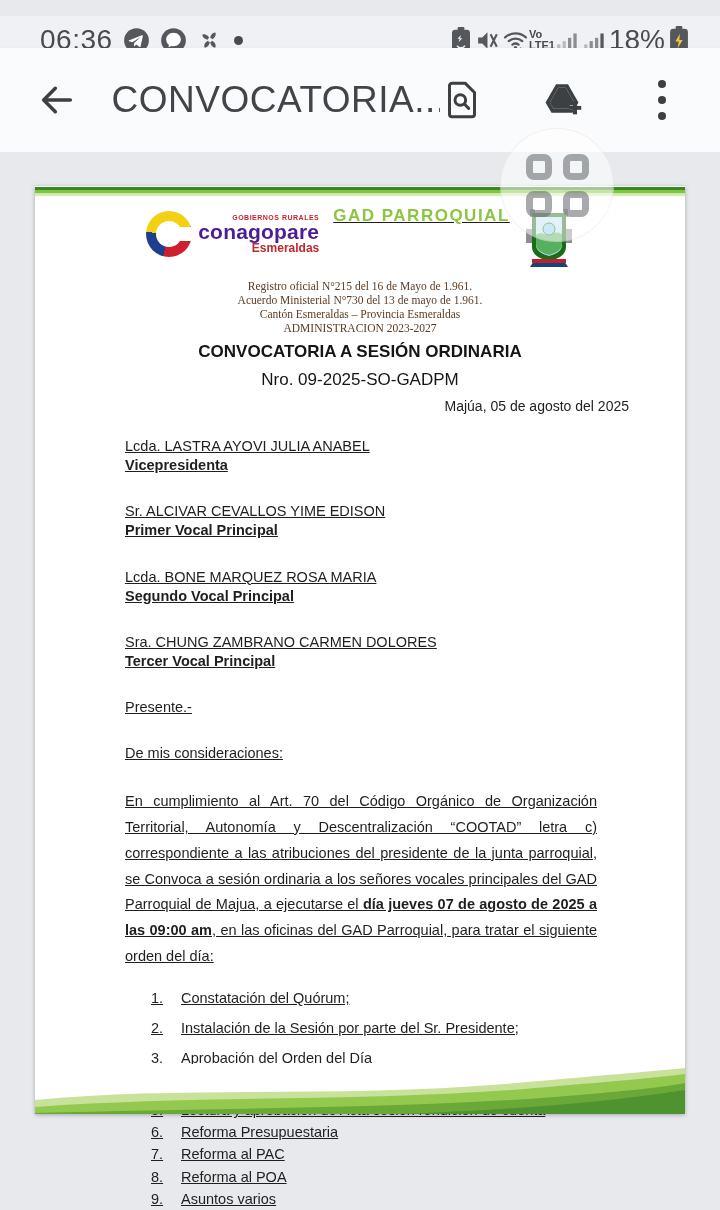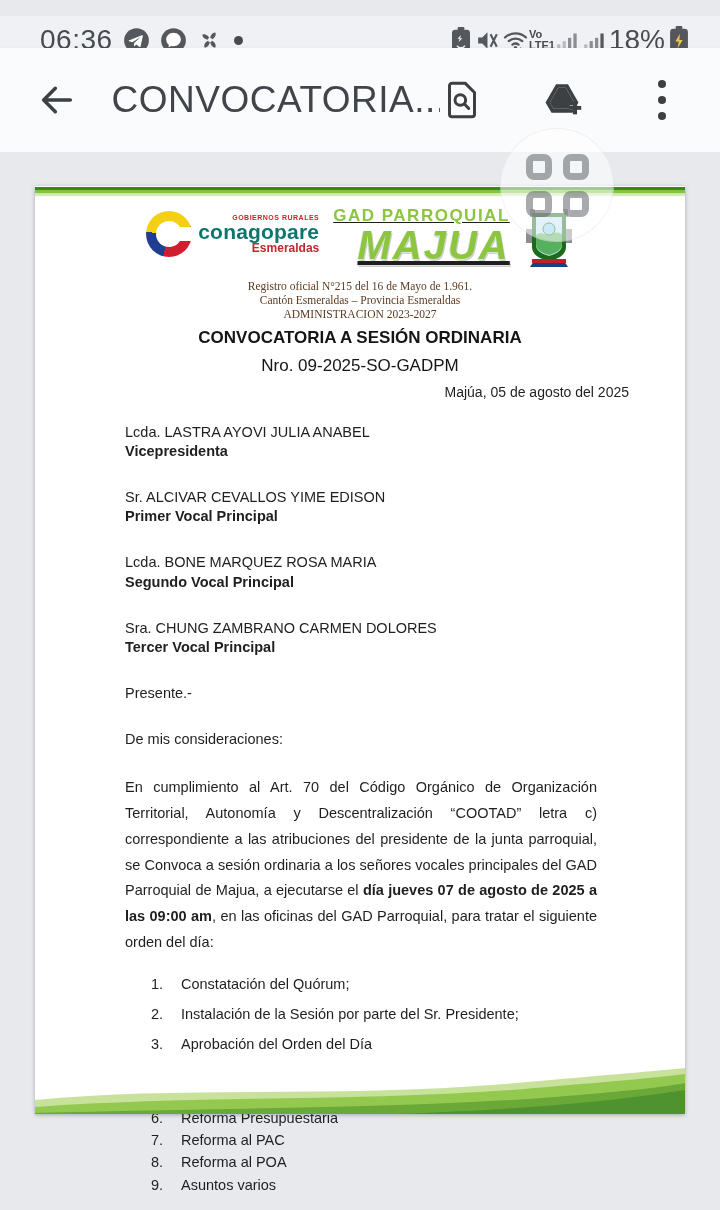--- a/index.html
+++ b/index.html
@@ -58,39 +58,39 @@
   .doc-header{display:flex;align-items:flex-start;justify-content:center;gap:14px;margin-top:8px;height:72px;}
   .cona{display:flex;align-items:center;gap:6px;margin-top:6px;}
   .cona-ring{
     width:46px;height:46px;border-radius:50%;position:relative;
     background:conic-gradient(from -30deg,#f4d012 0 100deg,#cf1f2e 100deg 225deg,#1f3e8f 225deg 305deg,#f4d012 305deg 360deg);
   }
   .cona-ring:before{content:"";position:absolute;left:10px;top:10px;width:26px;height:26px;border-radius:50%;background:#fff;}
   .cona-ring:after{content:"";position:absolute;right:-3px;top:16px;width:16px;height:14px;background:#fff;}
   .cona-txt{display:flex;flex-direction:column;align-items:flex-end;line-height:1;}
   .cona-top{font-size:7px;color:#c1272d;font-weight:bold;letter-spacing:0.5px;}
-  .cona-brand{font-size:21px;color:#0f766e;font-weight:bold;letter-spacing:0.2px;}
+  .cona-brand{font-size:21px;color:#4c1d95;font-weight:bold;letter-spacing:0.2px;}
   .cona-sub{font-size:12px;color:#c1272d;font-weight:bold;}
   .gad{display:flex;flex-direction:column;align-items:flex-end;line-height:1;margin-top:2px;text-decoration:underline;}
   .gad-line1{font-size:17px;font-weight:bold;color:#8cc63e;letter-spacing:1.5px;}
   .gad-line2{
     font-size:40px;font-weight:bold;font-style:italic;color:#8cc63e;letter-spacing:2px;
     text-shadow:-1px 1px 0 #e2e2e2,1px 2px 0 #cfcfcf;margin-top:1px;
   }
   .crest{margin-top:2px;}
   
   .registro{
     text-align:center;font-family:"Liberation Serif",serif;color:#5c3a21;
     font-size:11.5px;line-height:1.22;margin-top:2px;
   }
   .doc-title{ text-align:center;font-weight:bold;font-size:17px;color:#151515;margin-top:7px;}
   .doc-subtitle{text-align:center;font-weight:normal;font-size:17px;color:#151515;margin-top:8px;}
   .doc-date{text-align:right;font-size:14px;margin:8px 56px 0 0;}
   
-  .content{margin:24px 88px 0 90px;font-size:14.5px;line-height:1.18;}
+  .content{margin:24px 88px 0 90px;font-size:14.5px;line-height:1.18;text-decoration:underline;}
   .recipient{margin-bottom:29px;}
   .recipient .r-role{font-weight:bold;margin-top:2px;}
   .presente{margin-bottom:29px;}
   .salutation{margin-bottom:27px;}
   .body-par{text-align:justify;line-height:1.78;margin-bottom:20px;}
   .agenda{margin:0;padding:0;list-style:none;}
   .agenda li{display:flex;margin-bottom:5px;}
   .agenda li.sp{margin-bottom:13px;}
   .agenda .num{width:30px;flex:0 0 30px;margin-left:26px;}
   .wave{position:absolute;bottom:0;left:0;width:650px;height:50px;}
@@ -229,40 +229,40 @@
     <div class="cona">
       <span class="cona-ring"></span>
       <span class="cona-txt">
         <span class="cona-top">GOBIERNOS RURALES</span>
         <span class="cona-brand">conagopare</span>
         <span class="cona-sub">Esmeraldas</span>
       </span>
     </div>
     <div class="gad">
       <span class="gad-line1">GAD PARROQUIAL</span>
-      <span class="gad-line2">MAJUA</span>
     </div>
     <div class="crest">
       <svg width="50" height="64" viewBox="0 0 50 64">
         <rect x="6" y="2" width="5" height="8" fill="#8a8d91"></rect>
           <rect x="39" y="2" width="5" height="8" fill="#8a8d91"></rect>
         <rect x="2" y="22" width="6" height="14" fill="#8a8d91"></rect>
           <rect x="42" y="22" width="6" height="14" fill="#8a8d91"></rect>
         <path d="M8 6h34v34c0 8-8 12-17 14-9-2-17-6-17-14V6z" fill="#1a6b1a"></path>
         <path d="M12 10h26v28c0 6-6 9-13 11-7-2-13-5-13-11V10z" fill="#bfe3f0"></path>
         <path d="M12 28c6-5 10 2 13 0s7-4 13-1v10c0 6-6 9-13 11-7-2-13-5-13-11v-9z" fill="#57b05e"></path>
         <circle cx="25" cy="22" r="6" fill="#8fd0e8" stroke="#1a6b1a"></circle>
         <path d="M10 54h30l4 6H6l4-6z" fill="#13447e"></path>
         <rect x="8" y="52" width="34" height="4" fill="#c0202e"></rect>
       </svg>
     </div>
   </div>
 
   <div class="registro">
     <div>Registro oficial N°215 del 16 de Mayo de 1.961.</div>
+    <div>Acuerdo Ministerial N°730 del 13 de mayo de 1.961.</div>
     <div>Cantón Esmeraldas – Provincia Esmeraldas</div>
     <div>ADMINISTRACION 2023-2027</div>
   </div>
 
   <div class="doc-title">CONVOCATORIA A SESIÓN ORDINARIA</div>
   <div class="doc-subtitle">Nro. 09-2025-SO-GADPM</div>
   <div class="doc-date">Majúa, 05 de agosto del 2025</div>
 
   <div class="content">
     <div class="recipient">

